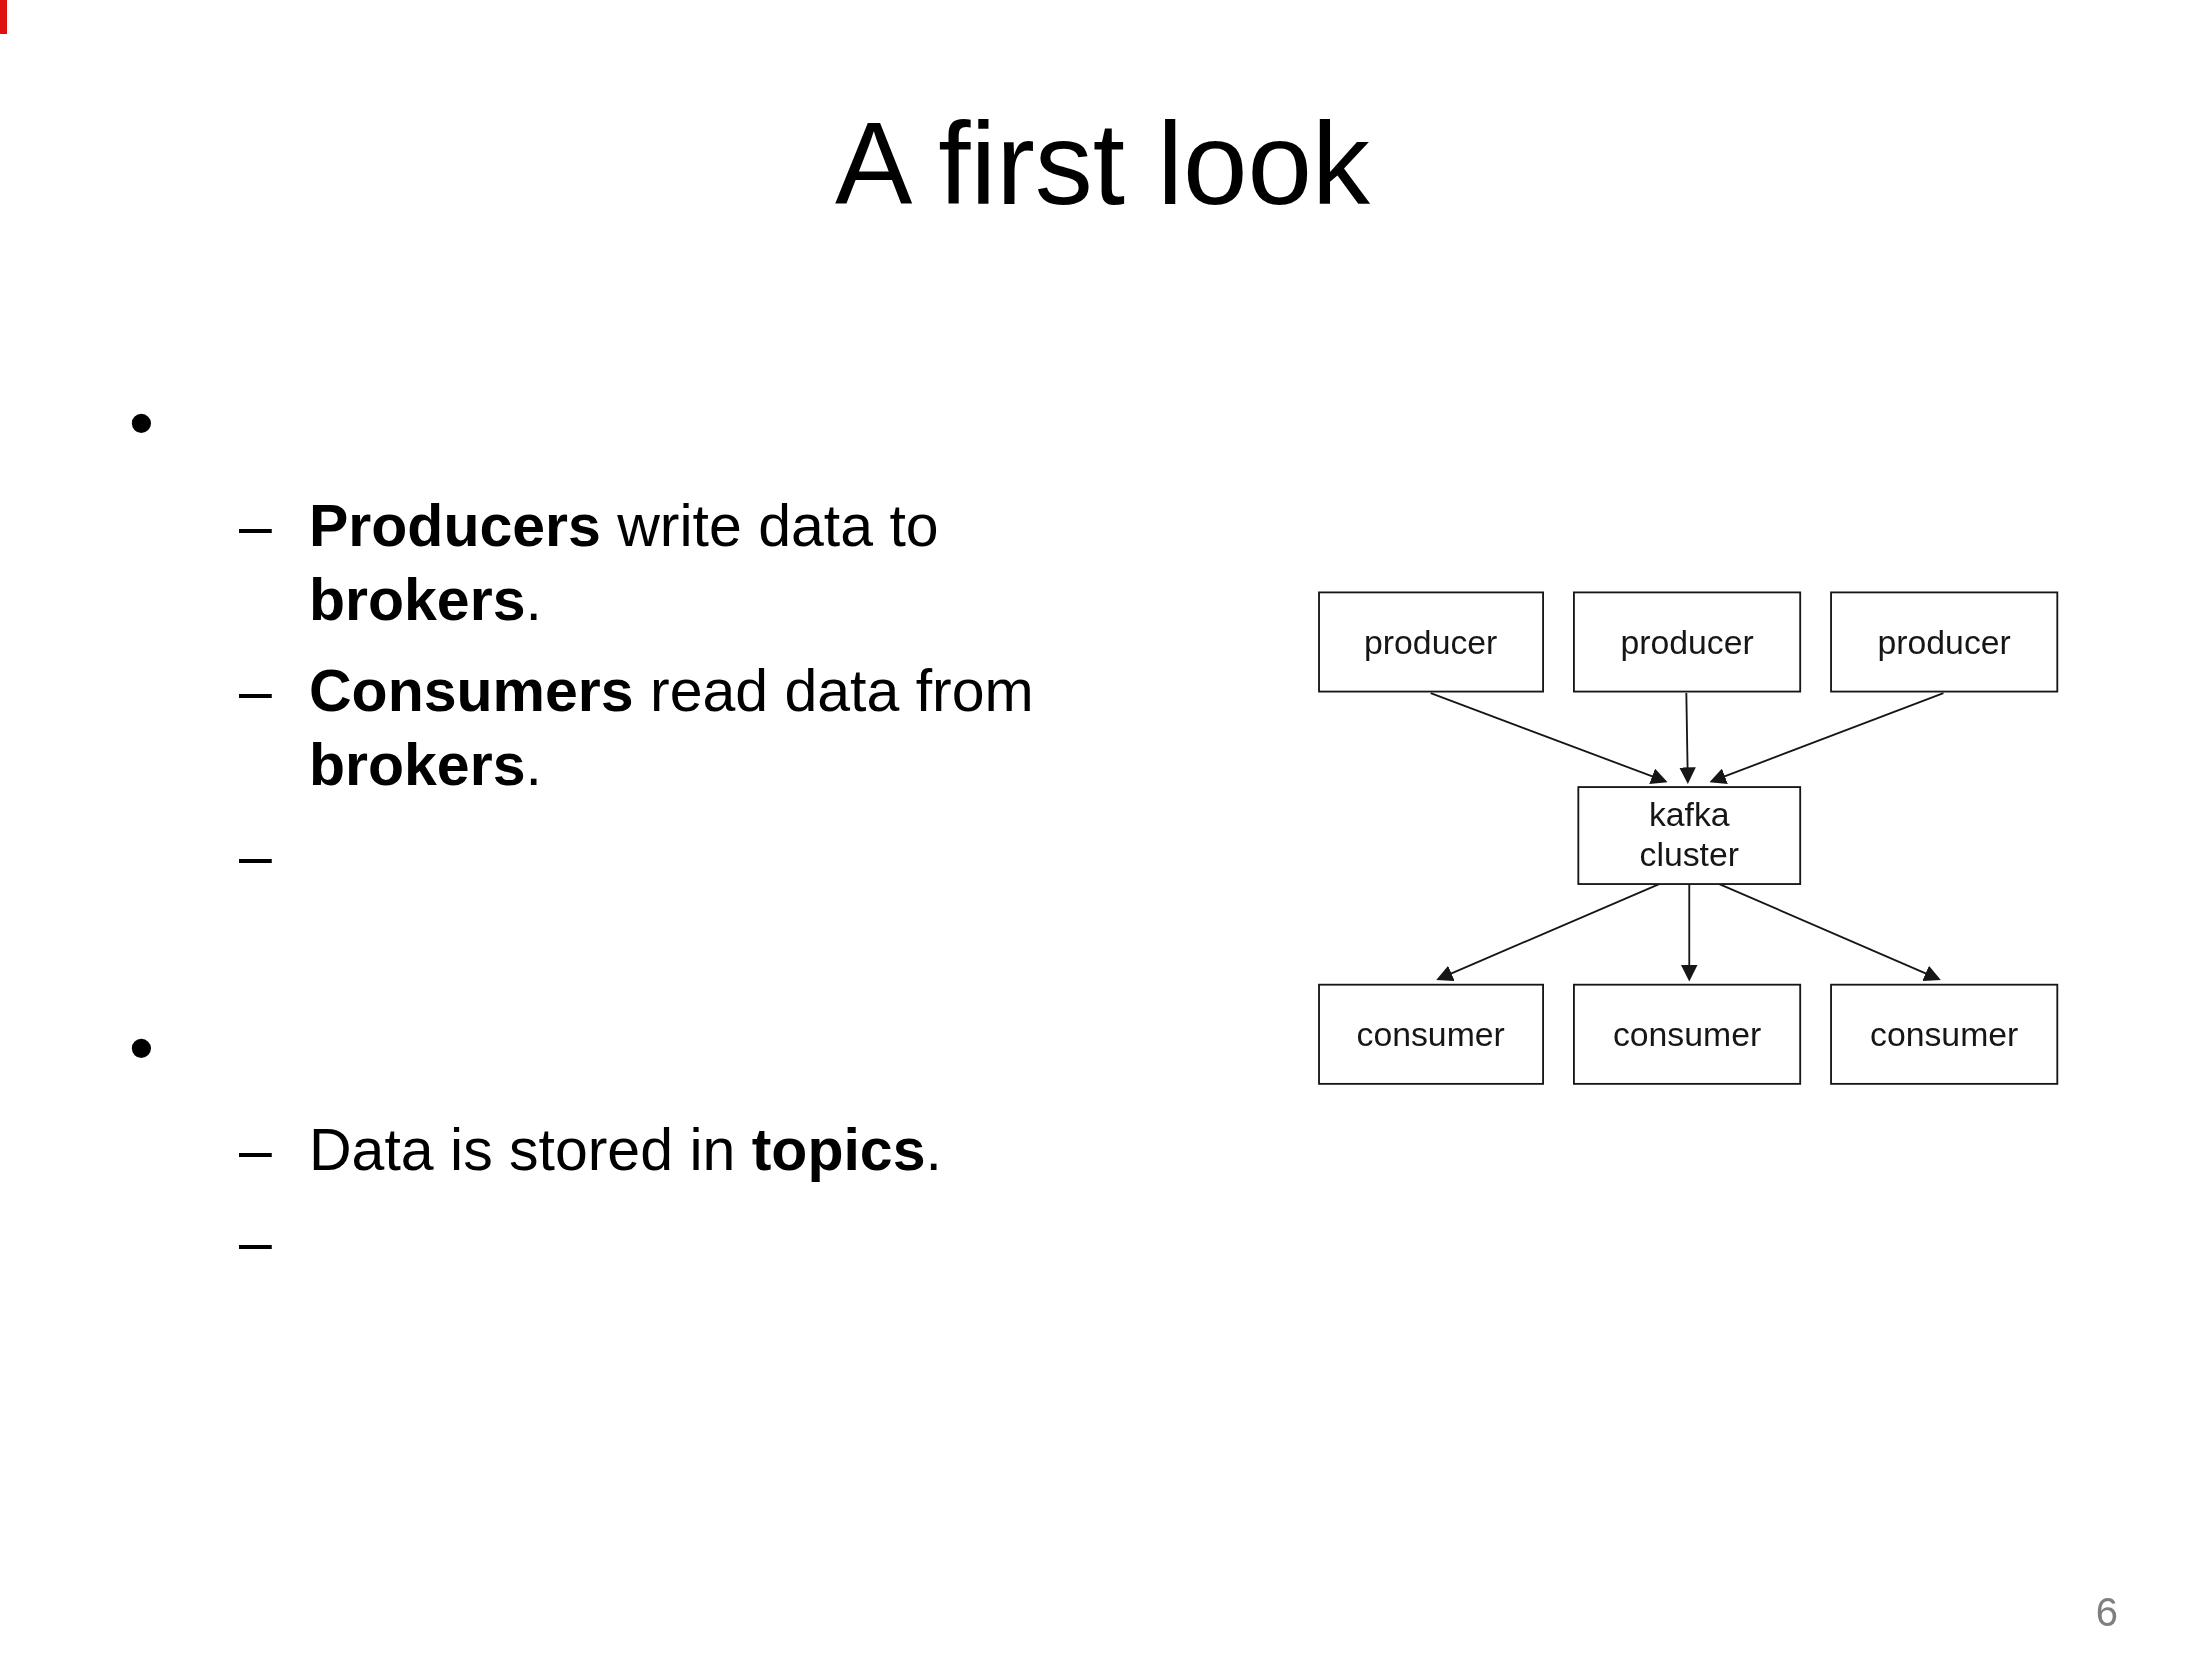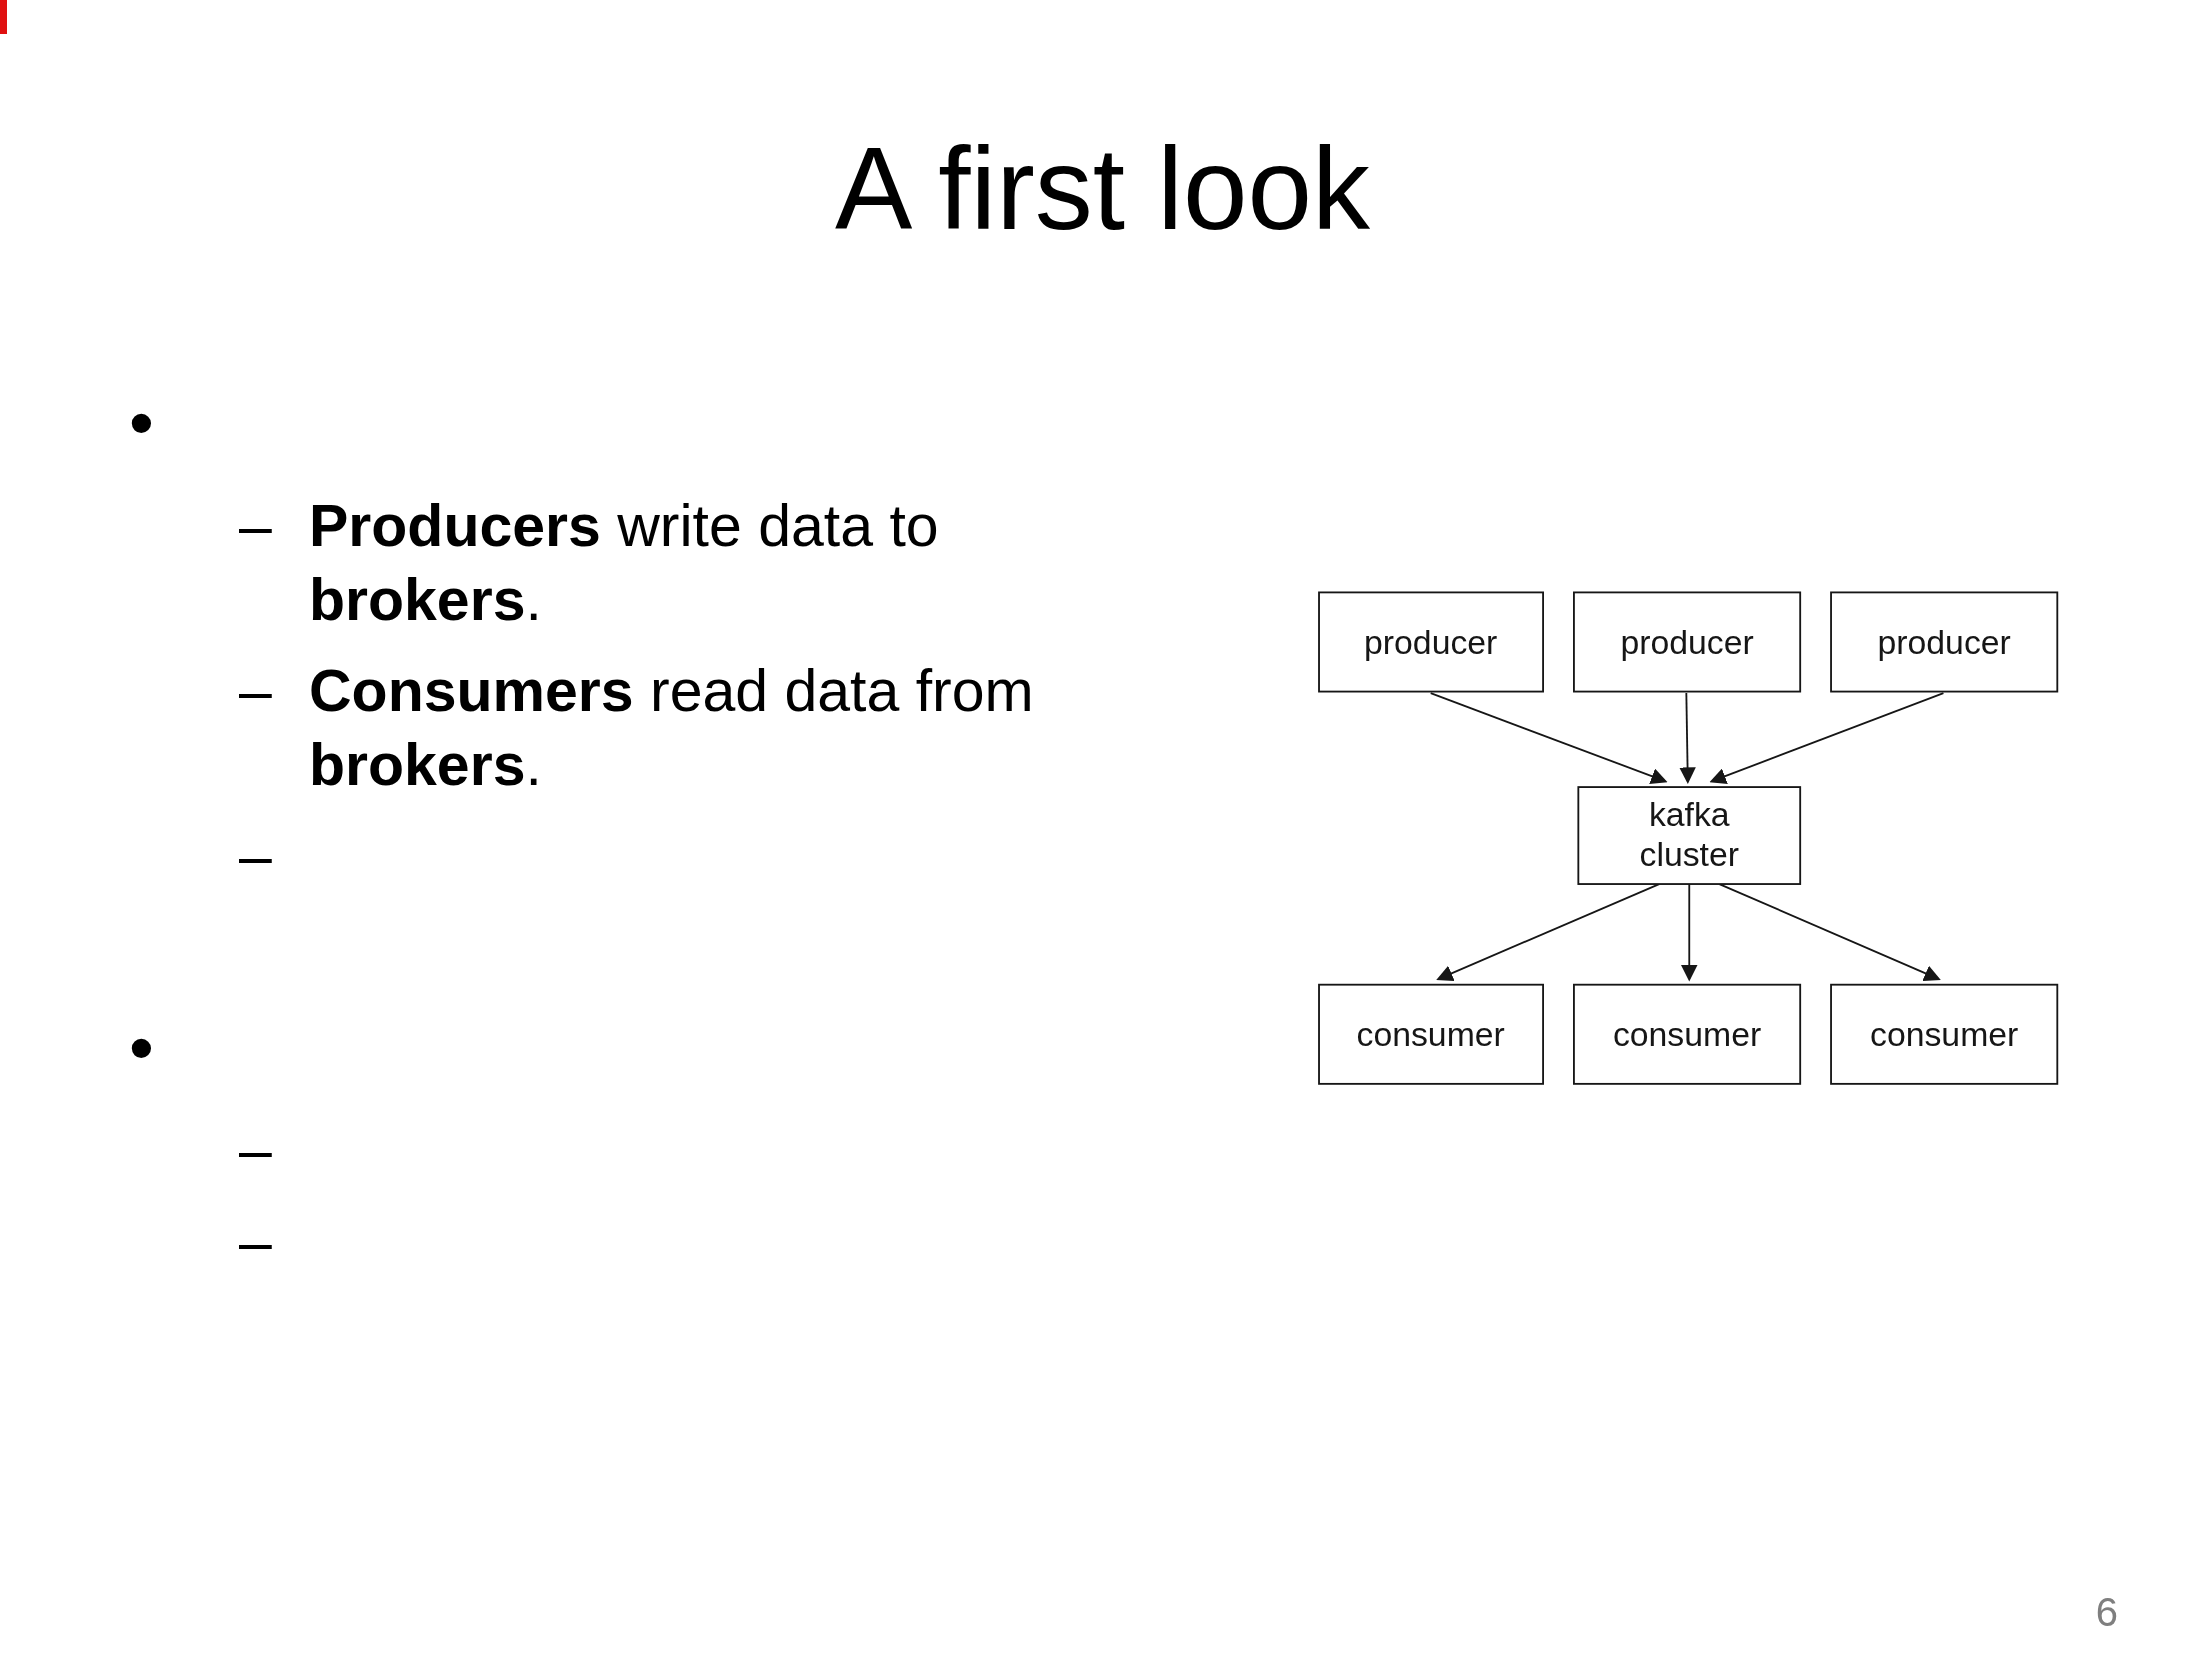--- a/index.html
+++ b/index.html
@@ -14,21 +14,21 @@
     width: 2205px; height: 1654px;
     background: #ffffff;
     overflow: hidden;
   }
   .corner-accent {
     position: absolute; left: 0; top: 0;
     width: 6.6px; height: 34px;
     background: #e01111;
   }
   .title {
-    position: absolute; top: 126px; left: 0;
+    position: absolute; top: 101px; left: 0;
     width: 100%;
     text-align: center;
     font-size: 116px;
     font-weight: 400;
     line-height: 1.1;
     color: #000;
   }
   .content {
     position: absolute; left: 129px; top: 379px;
     width: 1066px;
@@ -96,20 +96,21 @@
       </div>
     </div>
 
     <div class="group">
       <div class="l1">
         <span class="marker">•</span>
       </div>
 
       <div class="l2">
         <span class="marker">–</span>
+        <p class="text"><span>Data is stored in </span><span class="bold">topics</span><span>.</span></p>
       </div>
 
       <div class="l2">
         <span class="marker">–</span>
       </div>
     </div>
 
   </div>
 
   <svg class="diagram" width="764" height="515" viewBox="0 0 1040 700">

